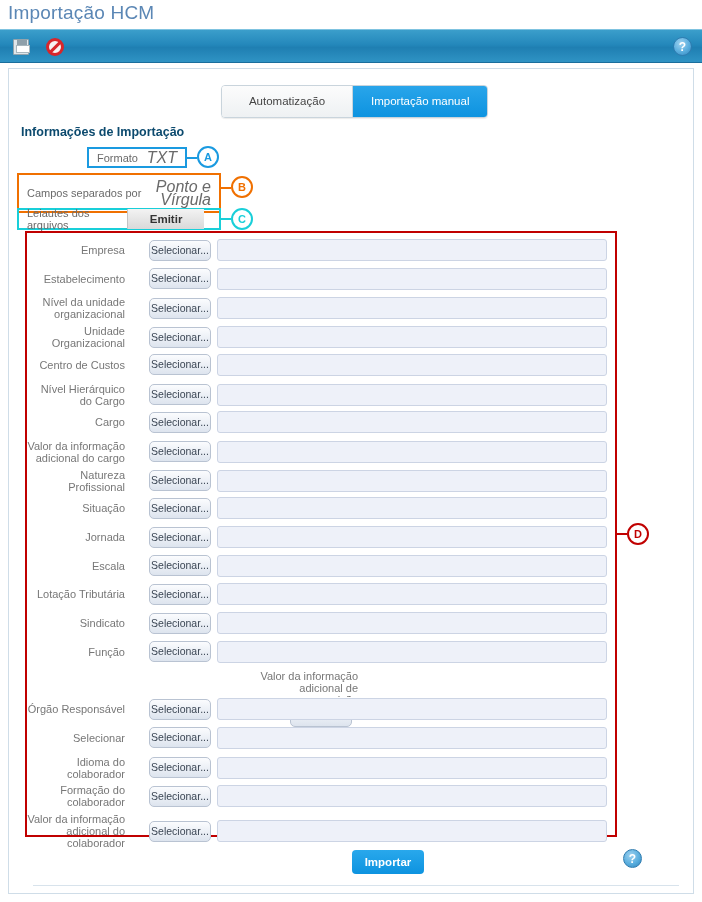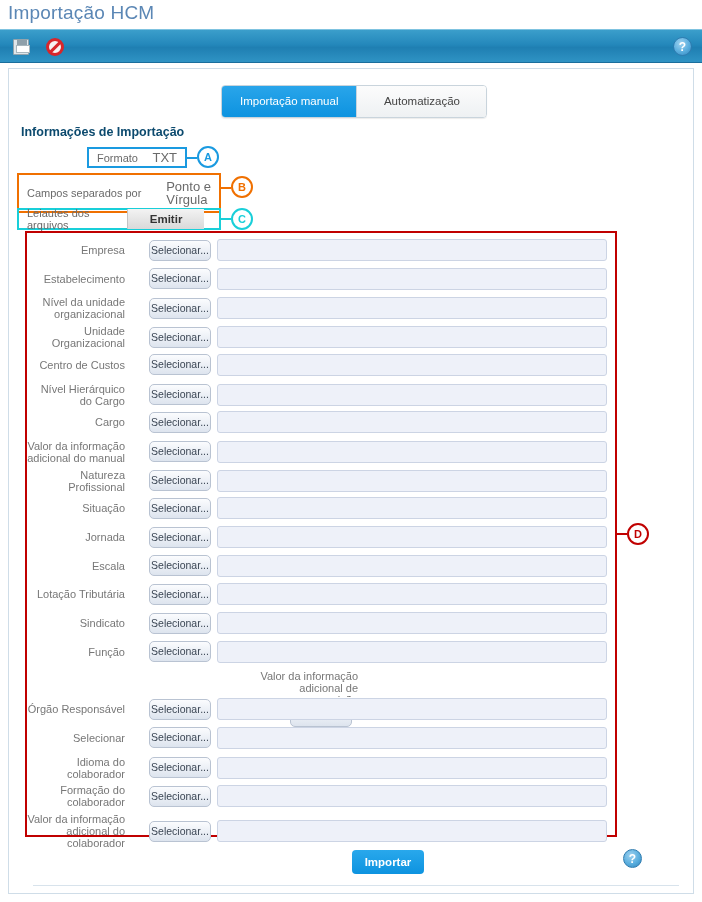--- a/index.html
+++ b/index.html
@@ -87,21 +87,21 @@
 
   
   .section-heading{
     position:absolute; left:12px; top:56px;
     font-size:12.5px; font-weight:bold; color:#0c4a6e;
   }
 
   
   .cfg-row{ position:absolute; display:flex; align-items:center; }
   .cfg-label{ color:#6a6a6a; font-size:11px; }
-  .cfg-value{ color:#6a6a6a; font-size:13px; text-align:left; }
+  .cfg-value{ color:#6a6a6a; font-size:16px; text-align:right;font-style:italic; }
 
   #cfgFormato{
     left:78px; top:78px; width:100px; height:21px;
     justify-content:space-between; padding:0 8px;
   }
   #cfgCampos{
     left:8px; top:104px; width:204px; height:40px;
     justify-content:space-between; padding:0 8px;
   }
   #cfgCampos .cfg-value{ line-height:13px; }
@@ -182,22 +182,22 @@
   </div>
   <div class="tb-icon tb-cancel">
     <div class="noentry"></div>
   </div>
   <div class="tb-help">?</div>
 </div>
 
 <div class="panel">
 
   <div class="tabs">
+    <div class="tab">Automatização</div>
     <div class="tab active">Importação manual</div>
-    <div class="tab">Automatização</div>
   </div>
 
   <div class="section-heading">Informações de Importação</div>
 
   <div class="cfg-row" id="cfgFormato" style="border:2px solid #1a9ae0;">
     <span class="cfg-label">Formato</span>
     <span class="cfg-value">TXT</span>
   </div>
   <div class="anno-line" style="left:178px; top:88px; width:10px; background:#1a9ae0;"></div>
   <div class="anno-circle" style="left:188px; top:77px; border-color:#1a9ae0; color:#1a9ae0;">A</div>
@@ -249,21 +249,21 @@
         <div class="f-label">Nível Hierárquico do Cargo</div>
         <div class="f-btn">Selecionar...</div>
         <div class="f-input"></div>
       </div>
       <div class="field-row" style="top: 178.2px;">
         <div class="f-label">Cargo</div>
         <div class="f-btn">Selecionar...</div>
         <div class="f-input"></div>
       </div>
       <div class="field-row" style="top: 206.9px;">
-        <div class="f-label">Valor da informação adicional do manual</div>
+        <div class="f-label">Valor da informação adicional do cargo</div>
         <div class="f-btn">Selecionar...</div>
         <div class="f-input"></div>
       </div>
       <div class="field-row" style="top: 235.6px;">
         <div class="f-label">Natureza Profissional</div>
         <div class="f-btn">Selecionar...</div>
         <div class="f-input"></div>
       </div>
       <div class="field-row" style="top: 264.3px;">
         <div class="f-label">Situação</div>

